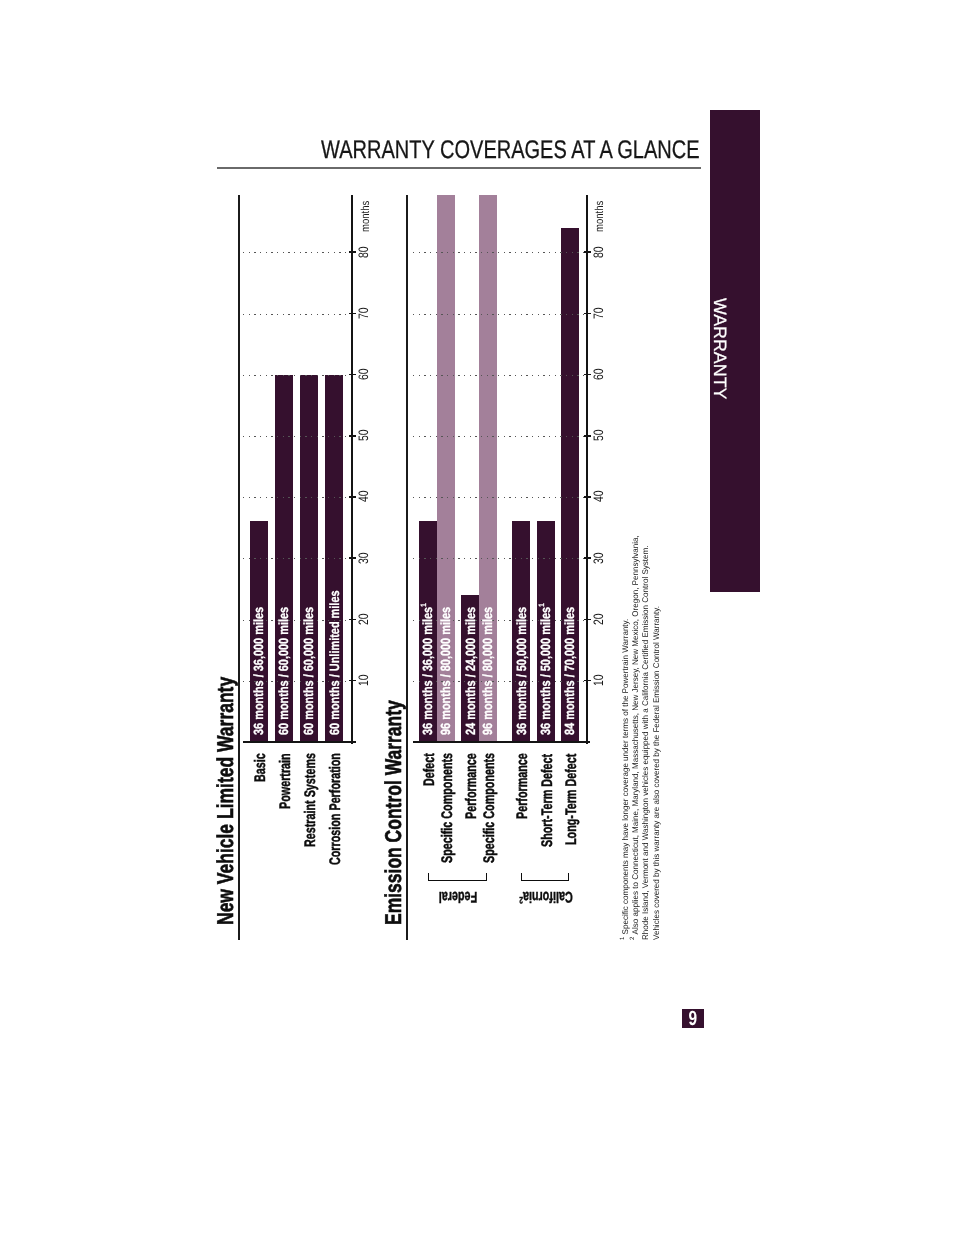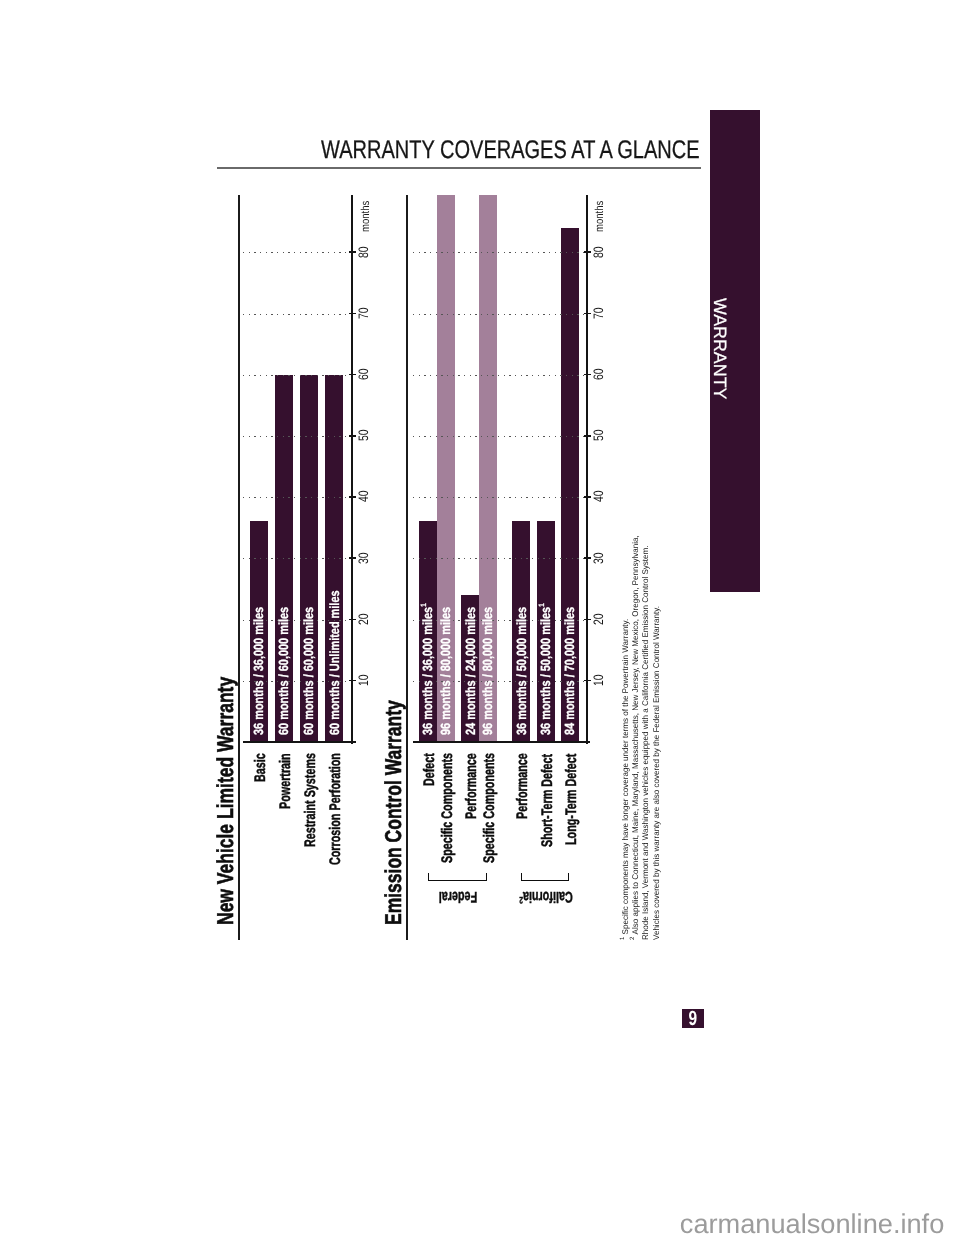--- a/index.html
+++ b/index.html
@@ -182,14 +182,13 @@
       <div class="grp-label" style="left: 485.5px; width: 120px; top: 888.6px;">California<sup>2</sup></div>
     </div>
 
   <div class="footnotes">
       <div class="fn"><sup>1</sup>&nbsp;<span>Specific components may have longer coverage under terms of the Powertrain Warranty.</span></div>
       <div class="fn"><sup>2</sup>&nbsp;<span>Also applies to Connecticut, Maine, Maryland, Massachusetts, New Jersey, New Mexico, Oregon, Pennsylvania,</span></div>
       <div class="fn"><span>Rhode Island, Vermont and Washington vehicles equipped with a California Certified Emission Control System.</span></div>
       <div class="fn"><span>Vehicles covered by this warranty are also covered by the Federal Emission Control Warranty.</span></div>
     </div>
 
-  <div class="watermark">carmanualsonline.info</div>
 </div>
 
 </body></html>

